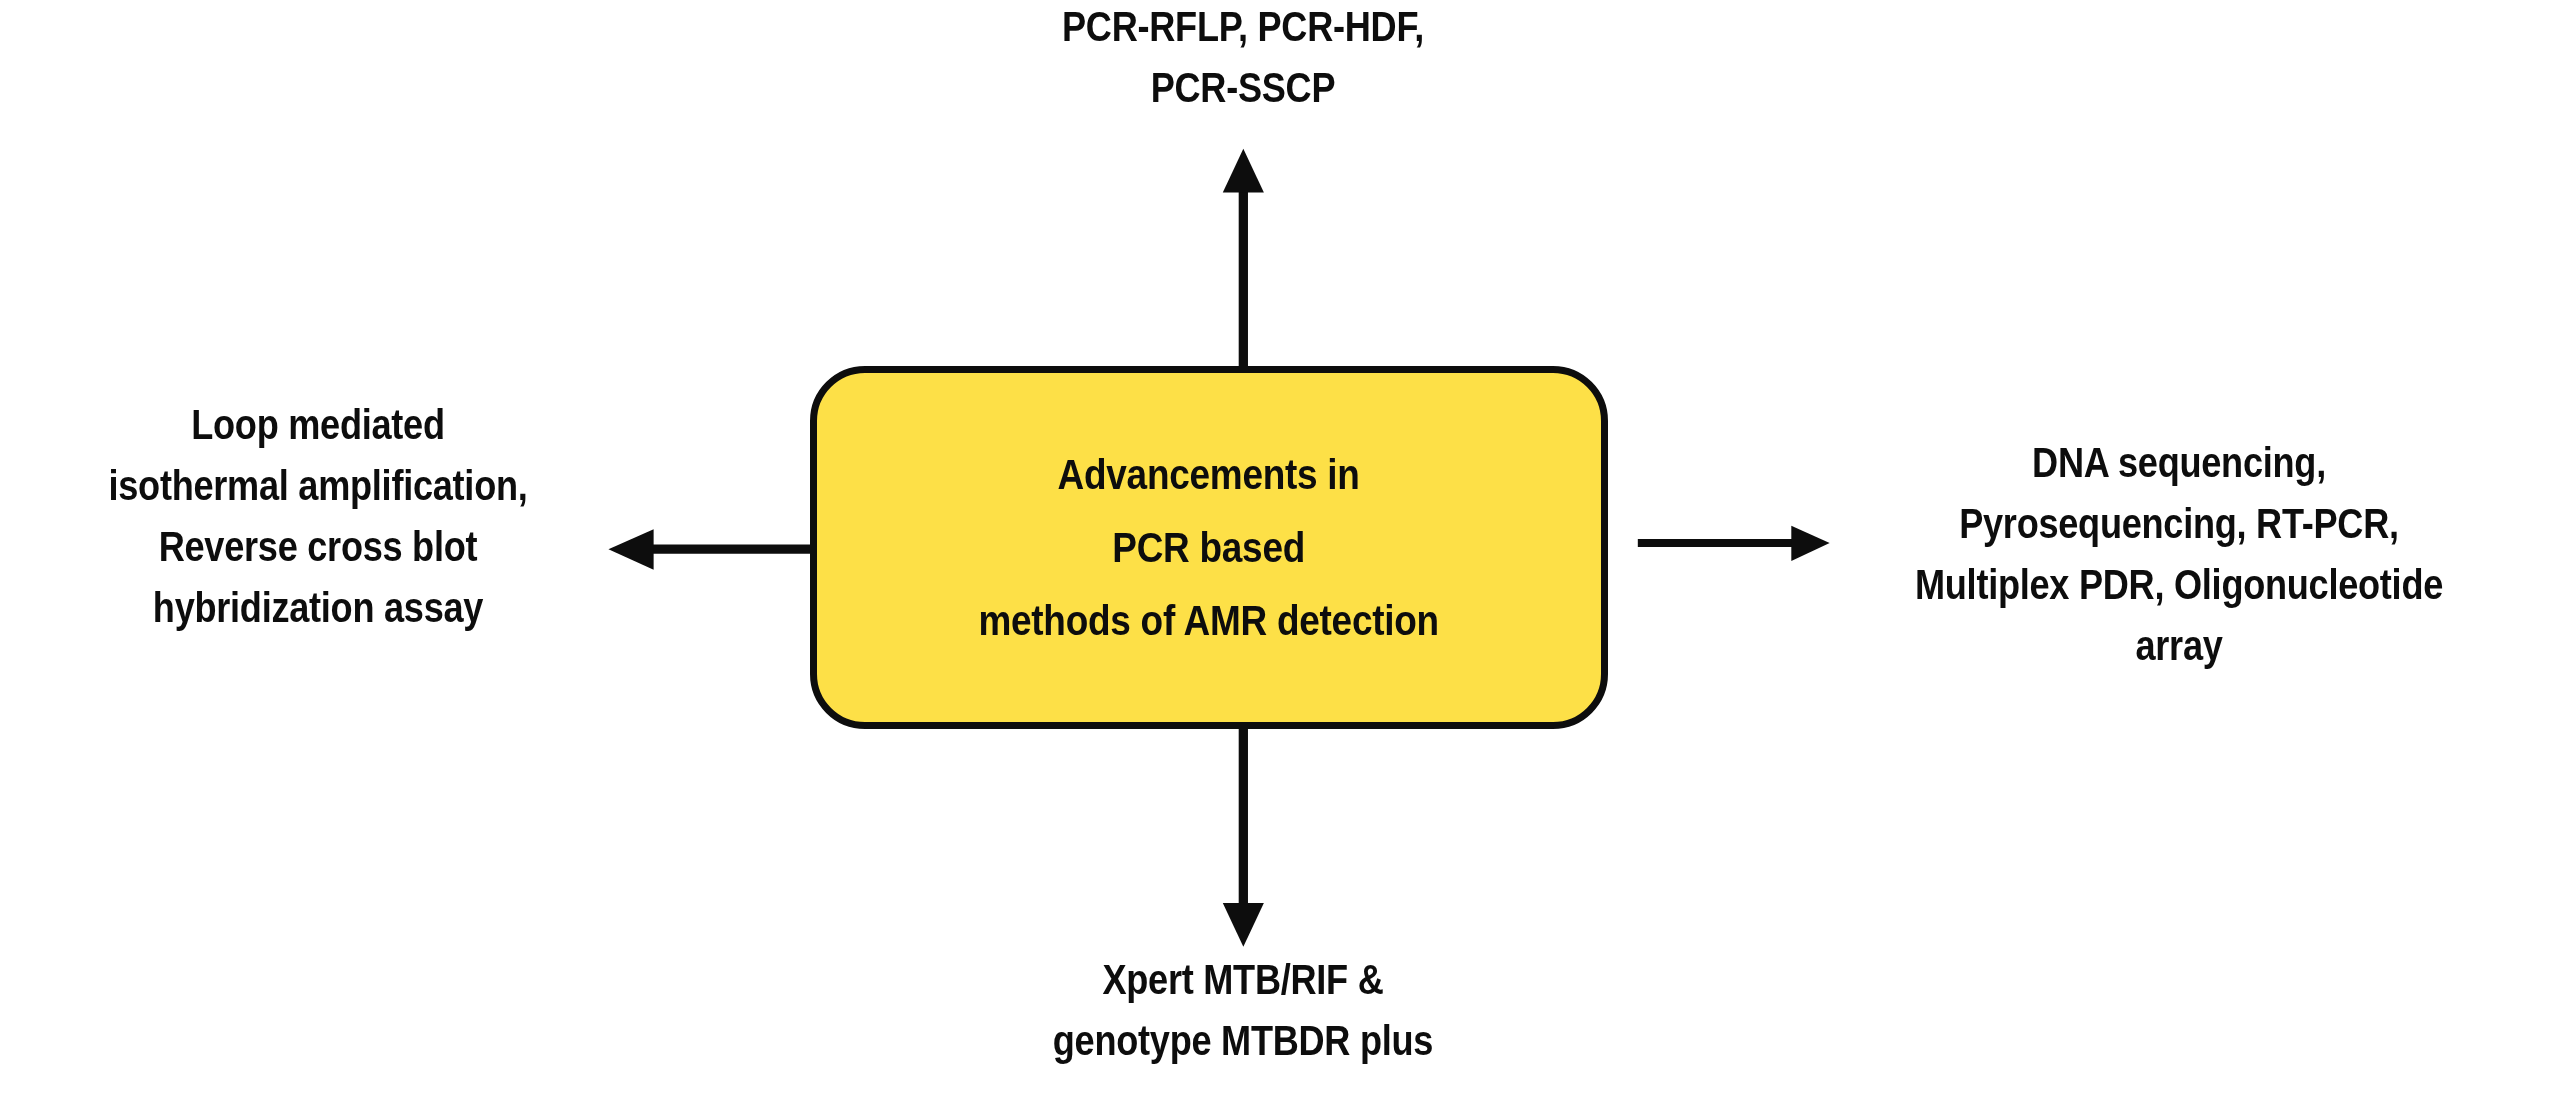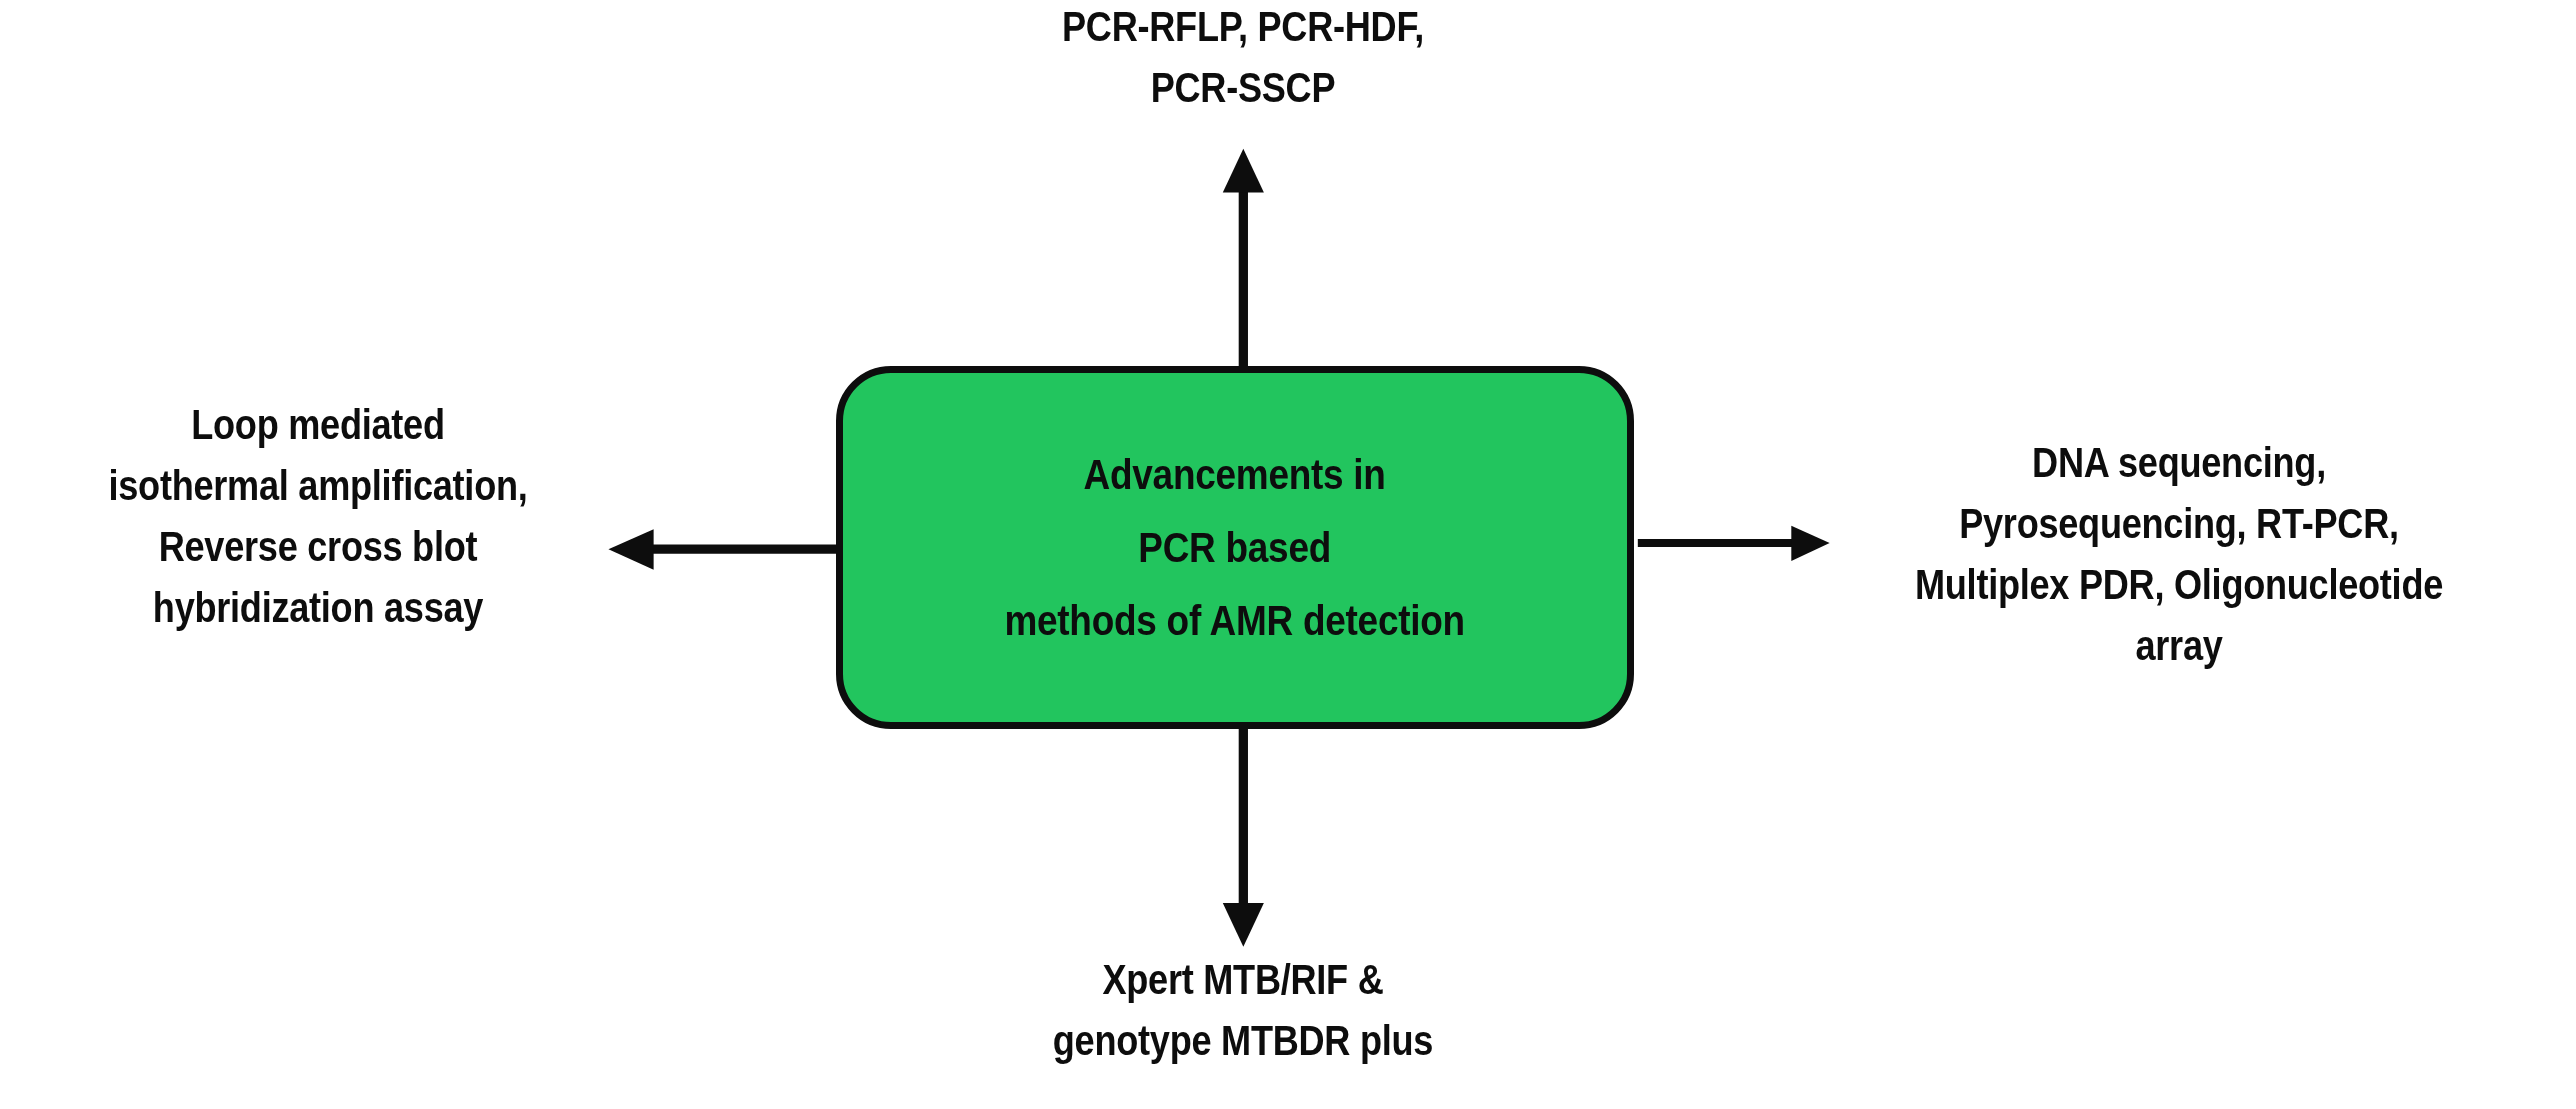--- a/index.html
+++ b/index.html
@@ -50,28 +50,28 @@
   }
   #label-right {
     left: 1680px;
     top: 432px;
     width: 998px;
   }
 
   
   #center-box {
     position: absolute;
-    left: 836px;
+    left: 810px;
     top: 366px;
     width: 798px;
     height: 363px;
     box-sizing: border-box;
     border: 7.3px solid #0d0d0d;
     border-radius: 55px;
-    background: #22c55e;
+    background: #fde047;
     display: flex;
     align-items: center;
     justify-content: center;
     z-index: 3;
   }
   #center-box .boxtext {
     color: #0d0d0d;
     font-weight: bold;
     font-size: 42px;
     line-height: 73px;

